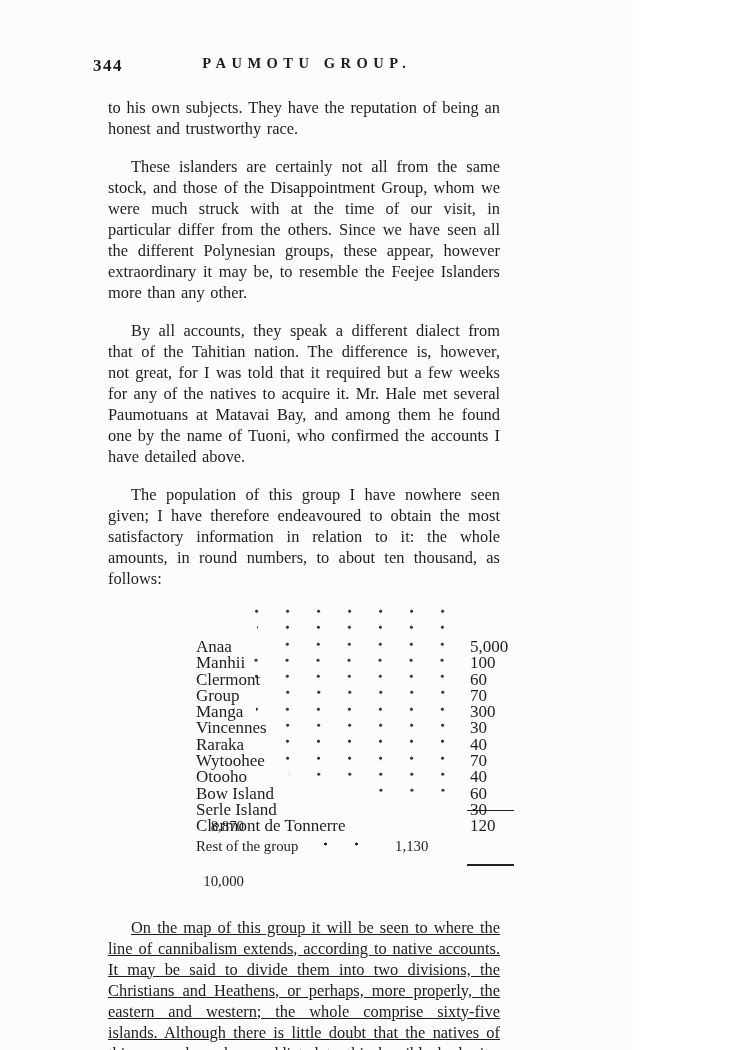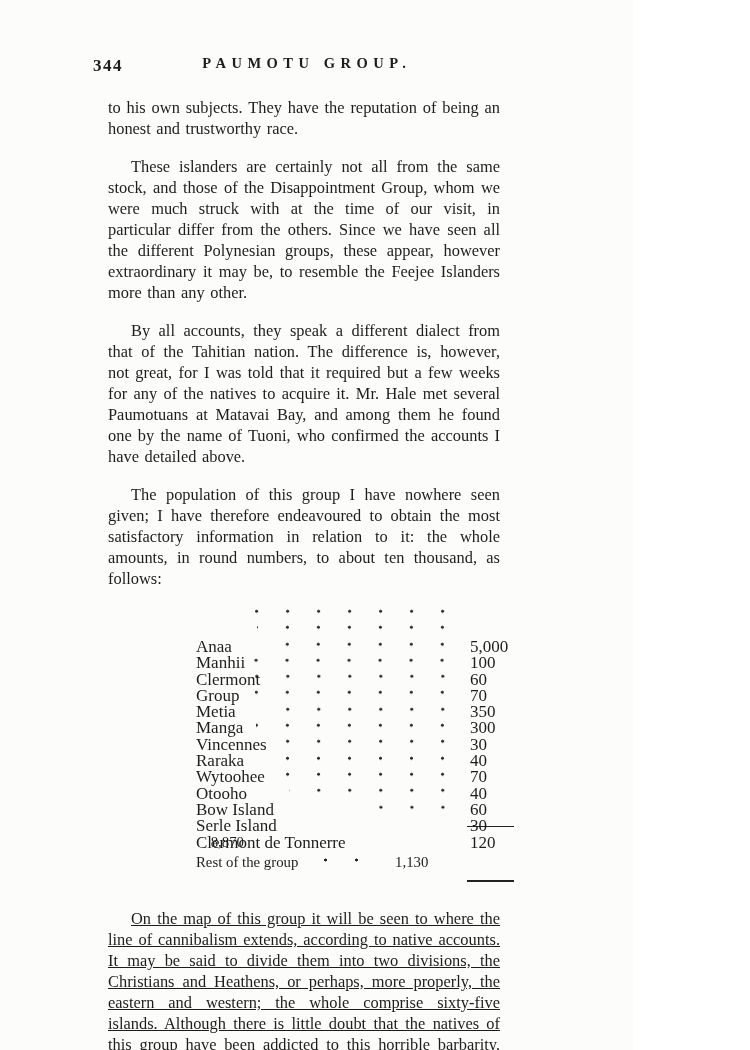--- a/index.html
+++ b/index.html
@@ -102,25 +102,20 @@
         <span class="tname">Clermont</span>
         <span class="leader-dots"></span>
         <span class="tval">60</span>
       </div>
     <div class="trow">
         <span class="tname">Group</span>
         <span class="leader-dots"></span>
         <span class="tval">70</span>
       </div>
     <div class="trow">
-        <span class="tname">Metia</span>
-        <span class="leader-dots"></span>
-        <span class="tval">350</span>
-      </div>
-    <div class="trow">
         <span class="tname">Manga</span>
         <span class="leader-dots"></span>
         <span class="tval">300</span>
       </div>
     <div class="trow">
         <span class="tname">Vincennes</span>
         <span class="leader-dots"></span>
         <span class="tval">30</span>
       </div>
     <div class="trow">
@@ -159,17 +154,20 @@
     <div class="sum-rule"></div>
     <div class="sum-row">
       <span class="sum-val">8,870</span>
     </div>
     <div class="sum-row">
       <span>Rest of the group</span>
       <span class="rest-leader"></span>
       <span class="sum-val">1,130</span>
     </div>
     <div class="sum-rule"></div>
+    <div class="sum-row">
+      <span class="sum-val">10,000</span>
+    </div>
   </div>
 
   <p class="para indent closing">On the map of this group it will be seen to where the line of cannibalism extends, according to native accounts.  It may be said to divide them into two divisions, the Christians and Heathens, or perhaps, more properly, the eastern and western; the whole comprise sixty-five islands.  Although there is little doubt that the natives of this group have been addicted to this horrible barbarity, yet it is believed that it is not now practised.</p>
 
 </div>
 
 </body></html>

